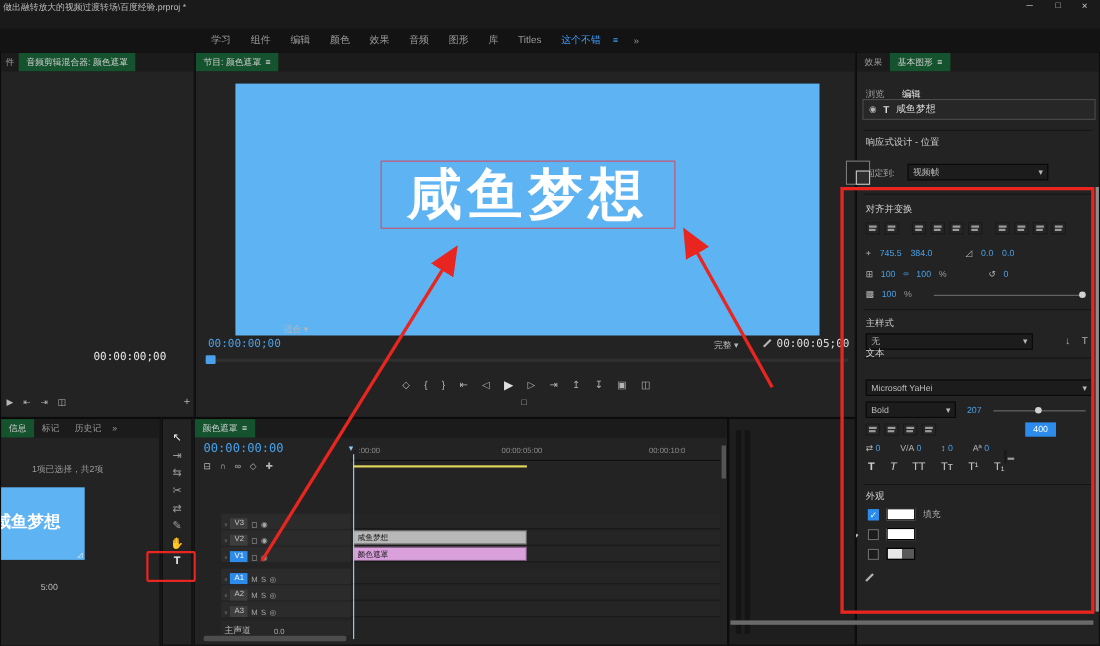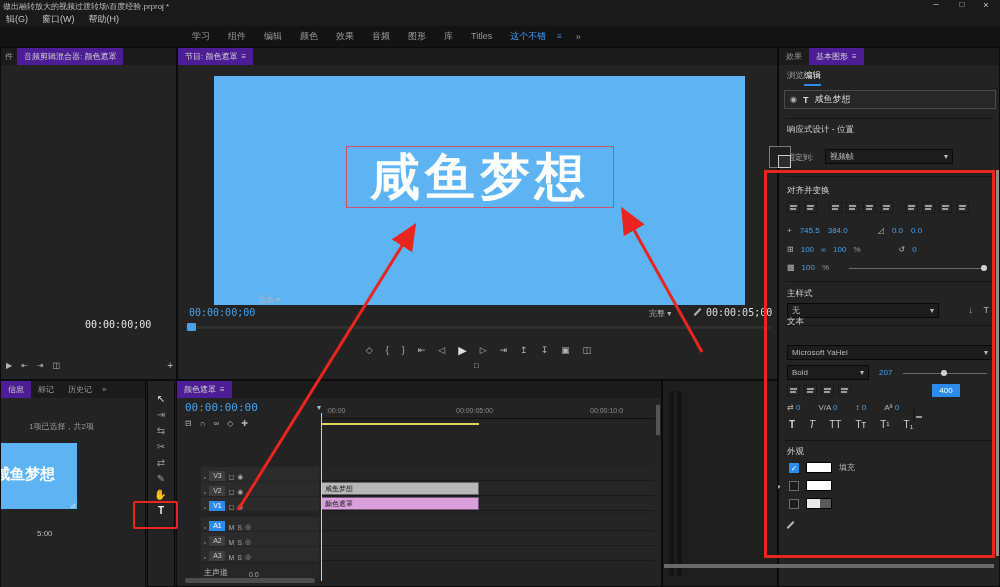--- a/index.html
+++ b/index.html
@@ -6,21 +6,21 @@
   html,body{width:1000px;height:587px;overflow:hidden;background:#111}
   .app{position:relative;width:1000px;height:587px;background:#1a1a1a;
        font-family:"Liberation Sans",sans-serif;color:#c8c8c8;font-size:9px;overflow:hidden}
   .abs{position:absolute}
   .mono{font-family:"DejaVu Sans Mono",monospace}
   .blue{color:#49a1e9}
   .panel{position:absolute;background:#232323;border:1px solid #0b0b0b}
   .tabstrip{position:absolute;left:0;right:0;top:0;height:17px;background:#1b1b1b;
             display:flex;align-items:stretch;font-size:8px;color:#9a9a9a;overflow:hidden}
   .tab{padding:0 7px;display:flex;align-items:center;gap:4px;white-space:nowrap}
-  .tab.active{background:#4c1d95;color:#cfcfcf}
+  .tab.active{background:#14532d;color:#cfcfcf}
   .dd{background:#1c1c1c;border:1px solid #090909;color:#b9b9b9;font-size:8px;
       display:flex;align-items:center;justify-content:space-between;padding:0 4px;height:15px;white-space:nowrap;overflow:hidden}
   .seclabel{font-size:8.5px;color:#cfcfcf;position:absolute}
   .divider{position:absolute;left:6px;right:6px;height:1px;background:#151515}
   .icon{color:#b5b5b5}
   .wtab{line-height:21px;padding:0 9px;color:#9a9a9a;white-space:nowrap}
   .wtab.on{color:#3f9bfa}
   .ai{width:13px;height:11px;position:relative;background:#262626;border:1px solid #191919}
   .ai::before{content:"";position:absolute;left:2px;top:2px;right:2px;height:2px;background:#9c9c9c}
   .ai::after{content:"";position:absolute;left:2px;bottom:2px;width:6px;height:2px;background:#9c9c9c}
@@ -50,25 +50,20 @@
 
 <div class="app">
 
   <div class="abs" style="left:0;top:0;width:1000px;height:13px;background:#1a1a1a">
     <span class="abs" style="left:3px;top:1px;font-size:8px;color:#bdbdbd;white-space:nowrap">做出融转放大的视频过渡转场\百度经验.prproj *</span>
     <span class="abs" style="right:52px;top:0;width:24px;text-align:center;font-size:8px;color:#ccc">─</span>
     <span class="abs" style="right:26px;top:0;width:24px;text-align:center;font-size:8px;color:#ccc">□</span>
     <span class="abs" style="right:2px;top:0;width:24px;text-align:center;font-size:9px;color:#ccc">×</span>
   </div>
 
-  <div class="abs" style="left:0;top:13px;width:1000px;height:13px;background:#1a1a1a;display:flex;gap:2px;align-items:center">
-    <span style="padding:0 6px;color:#c2c2c2">辑(G)</span>
-    <span style="padding:0 6px;color:#c2c2c2">窗口(W)</span>
-    <span style="padding:0 6px;color:#c2c2c2">帮助(H)</span>
-  </div>
 
   <div class="abs" style="left:0;top:26px;width:1000px;height:21px;background:#131313;display:flex;align-items:center">
     <div style="width:183px"></div>
     <span class="wtab">学习</span>
     <span class="wtab">组件</span>
     <span class="wtab">编辑</span>
     <span class="wtab">颜色</span>
     <span class="wtab">效果</span>
     <span class="wtab">音频</span>
     <span class="wtab">图形</span>
@@ -142,21 +137,21 @@
   </div>
 
   <div class="panel" style="left:778px;top:47px;width:222px;height:540px">
     <div class="tabstrip">
       <span class="tab">效果</span>
       <span class="tab active">
         <span>基本图形</span>
         <span>≡</span>
       </span>
     </div>
-    <div class="abs" style="left:8px;top:22px;display:flex;gap:0;font-size:8.5px">
+    <div class="abs" style="left:8px;top:32px;display:flex;gap:16px;font-size:8.5px">
       <span style="color:#9a9a9a">浏览</span>
       <span style="color:#efefef;border-bottom:2px solid #2d8ceb;padding-bottom:2px">编辑</span>
     </div>
     
     <div class="abs" style="left:5px;top:42px;width:212px;height:19px;border:1px solid #4a4a4a;background:#272727;display:flex;align-items:center;gap:6px;padding:0 5px">
       <span class="icon" style="font-size:8px">◉</span>
       <span style="color:#dcdcdc;font-weight:bold">T</span>
       <span style="color:#dcdcdc">咸鱼梦想</span>
     </div>
     <div class="divider" style="top:70px"></div>

